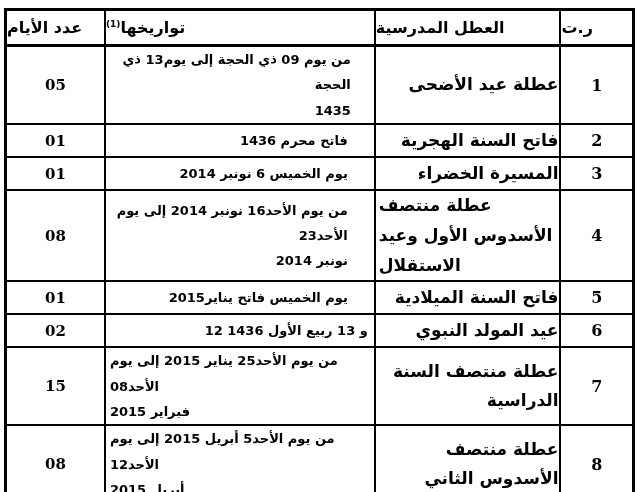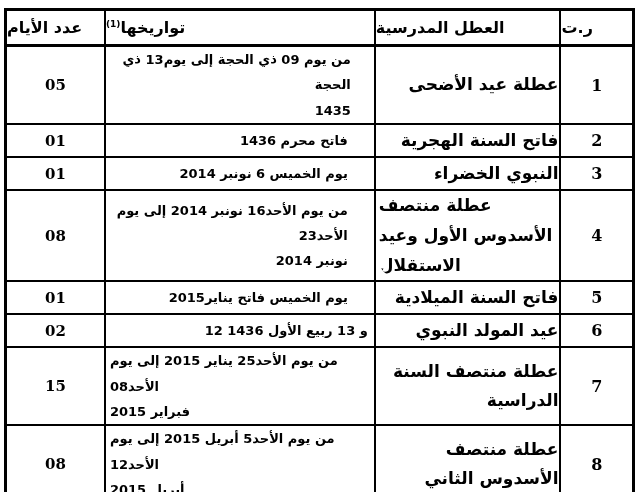--- a/index.html
+++ b/index.html
@@ -22,21 +22,21 @@
   .rh52{height:50px;}
   .rh35{height:33px;}
   .rh57{height:55px;}
   .rh53{height:51px;}
   .cell-index{font-family:"DejaVu Serif",serif;font-size:16px;text-align:center;}
   .cell-days{font-family:"DejaVu Serif",serif;font-size:15px;text-align:center;}
   .cell-holiday{
     font-size:17px;text-align:right;padding:0 1px;
     white-space:pre-line;line-height:1.75;
   }
-  .cell-holiday.align-left{text-align:left;padding-left:3px;padding-right:4px;border-radius:26px;}
+  .cell-holiday.align-left{text-align:left;padding-left:3px;padding-right:4px;}
   .cell-dates{
     font-size:13px;text-align:right;padding:0 4px;
     white-space:pre-line;line-height:1.95;
   }
   .cell-dates.pr-lg{padding-right:26px;}
   .cell-dates.pr-md{padding-right:26px;}
   .cell-dates.pr-sm{padding-right:23px;}
   .cell-dates.ltr{direction:ltr;text-align:right;padding-right:6px;margin-left:16px;}
   .cell-dates.align-left{text-align:left;padding-left:4px;}
   sup.footnote{font-size:9px;vertical-align:super;font-weight:bold;}
@@ -71,21 +71,21 @@
 
       <tr class="rh35">
         <td class="cell-index">2</td>
         <td class="cell-holiday">فاتح السنة الهجرية</td>
         <td class="cell-dates pr-lg">فاتح محرم 1436</td>
         <td class="cell-days">01</td>
       </tr>
 
       <tr class="rh35">
         <td class="cell-index">3</td>
-        <td class="cell-holiday">النبوي الخضراء</td>
+        <td class="cell-holiday">المسيرة الخضراء</td>
         <td class="cell-dates pr-lg">يوم الخميس 6 نونبر 2014</td>
         <td class="cell-days">01</td>
       </tr>
 
       <tr class="rh57">
         <td class="cell-index">4</td>
         <td class="cell-holiday align-left">عطلة منتصف الأسدوس الأول وعيد
 الاستقلال</td>
         <td class="cell-dates pr-md">من يوم الأحد16 نونبر 2014 إلى يوم الأحد23
 نونبر 2014</td>

